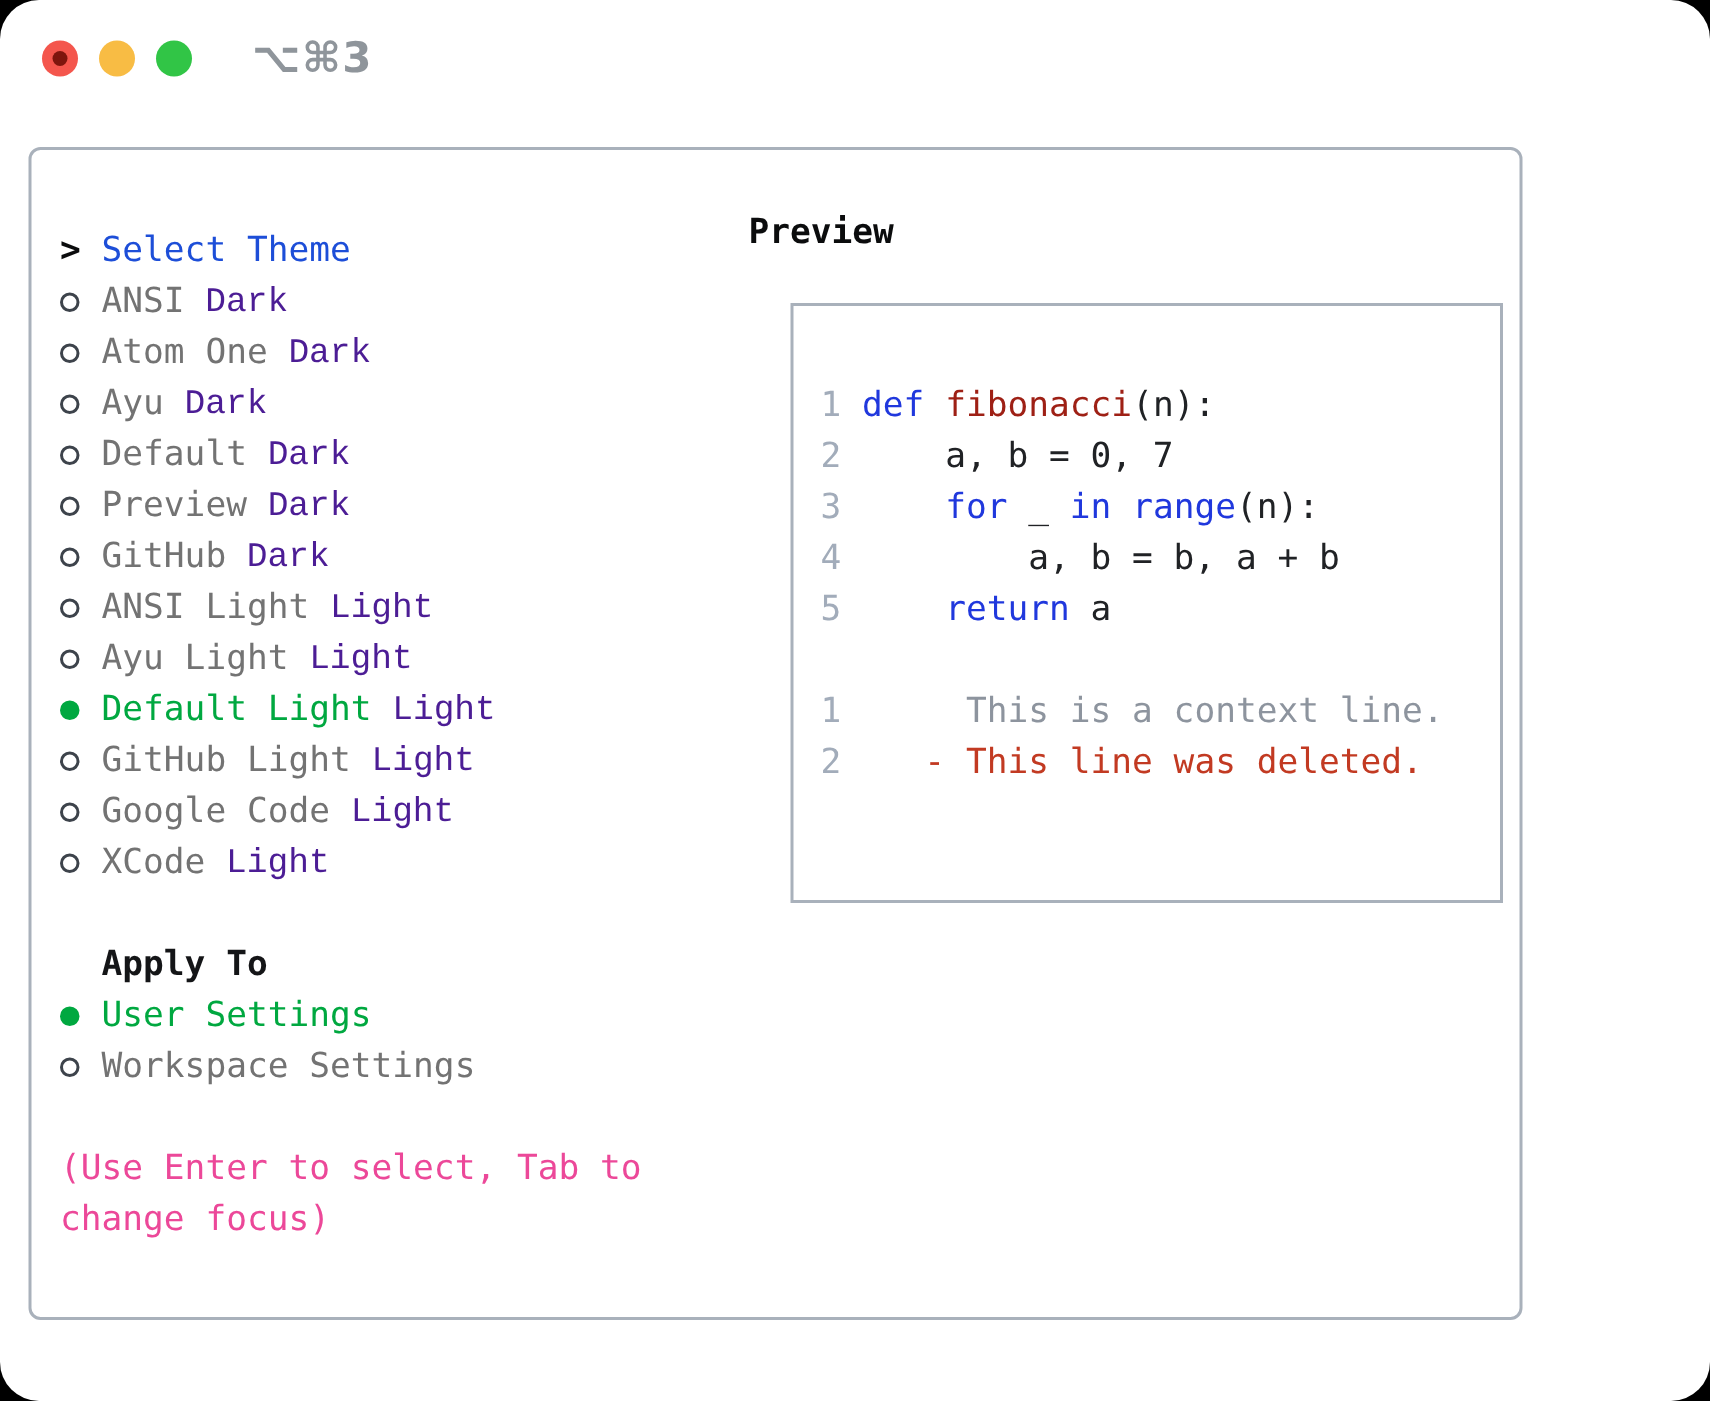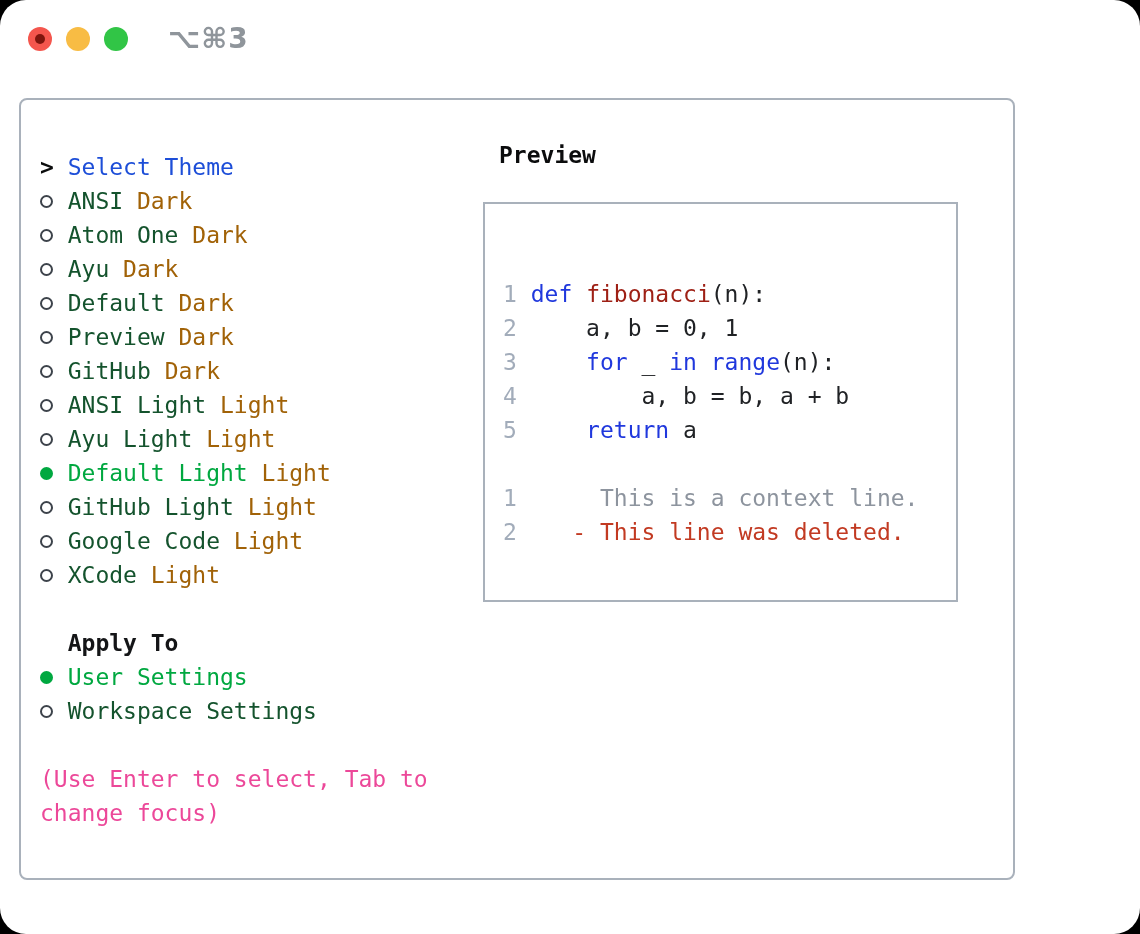--- a/index.html
+++ b/index.html
@@ -27,30 +27,30 @@
   .left-col{position:absolute;left:19px;top:50px;}
   .row{display:flex;align-items:center;height:34px;white-space:pre;}
   .row.blank{height:34px;}
   .marker{width:2ch;display:inline-flex;align-items:center;flex:none;}
   .prompt{font-weight:bold;color:#0b0c0d;}
   .panel-title{font-weight:normal;color:#1d4ed8;text-align:right;}
   .subhead{color:#141517;font-weight:bold;}
   .radio{width:13px;height:13px;border-radius:50%;
     border:2px solid #3d434b;box-sizing:border-box;background:transparent;}
   .row.selected .radio{background:#00a840;border-color:#00a840;}
-  .t-name{color:#14532d;}
+  .t-name{color:#737373;}
   .row.selected .t-name{color:#00a840;}
-  .t-variant{color:#a16207;margin-left:1ch;}
+  .t-variant{color:#4c1d95;margin-left:1ch;font-family:Liberation Mono, monospace;}
   .help{color:#ec4899;width:398px;line-height:34px;margin-top:0;}
   
   .preview-title{position:absolute;left:478px;top:38px;height:34px;line-height:34px;
     font-weight:bold;color:#0b0c0d;}
-  .preview-box{position:absolute;left:462px;top:102px;width:475px;height:400px;
+  .preview-box{position:absolute;left:506px;top:102px;width:475px;height:400px;
     box-sizing:border-box;border:2px solid #a9b1bb;background:#fff;
-    padding:73px 8px 0 18px;overflow:hidden;}
+    padding:49px 8px 0 18px;overflow:hidden;}
   .cline{height:34px;line-height:34px;white-space:pre;color:#202225;}
   .gutter{color:#a2acba;display:inline-block;min-width:1ch;text-align:right;}
   .kw{color:#2038dd;}
   .fn{color:#9e2015;}
   .ctx{color:#8d949e;}
   .del{color:#c23a22;}
   .add{color:#00b62c;}
 </style>
 </head>
 <body>
@@ -153,21 +153,21 @@
 
       <div class="row blank"></div>
 
       <div class="help">(Use Enter to select, Tab to change focus)</div>
     </div>
 
     <div class="preview-title">Preview</div>
 
     <div class="preview-box">
       <div class="cline"><span class="gutter">1</span><span> </span><span class="kw">def</span><span> </span><span class="fn">fibonacci</span><span>(n):</span></div>
-      <div class="cline"><span class="gutter">2</span><span>     a, b = 0, 1</span></div>
+      <div class="cline"><span class="gutter">2</span><span>     a, b = 0, 7</span></div>
       <div class="cline"><span class="gutter">3</span><span>     </span><span class="kw">for</span><span> _ </span><span class="kw">in</span><span> </span><span class="kw">range</span><span>(n):</span></div>
       <div class="cline"><span class="gutter">4</span><span>         a, b = b, a + b</span></div>
       <div class="cline"><span class="gutter">5</span><span>     </span><span class="kw">return</span><span> a</span></div>
       <div class="cline"></div>
       <div class="cline"><span class="gutter">1</span><span class="ctx">      This is a context line.</span></div>
       <div class="cline"><span class="gutter">2</span><span class="del">    - This line was deleted.</span></div>
     </div>
 
   </div>
 </div>

